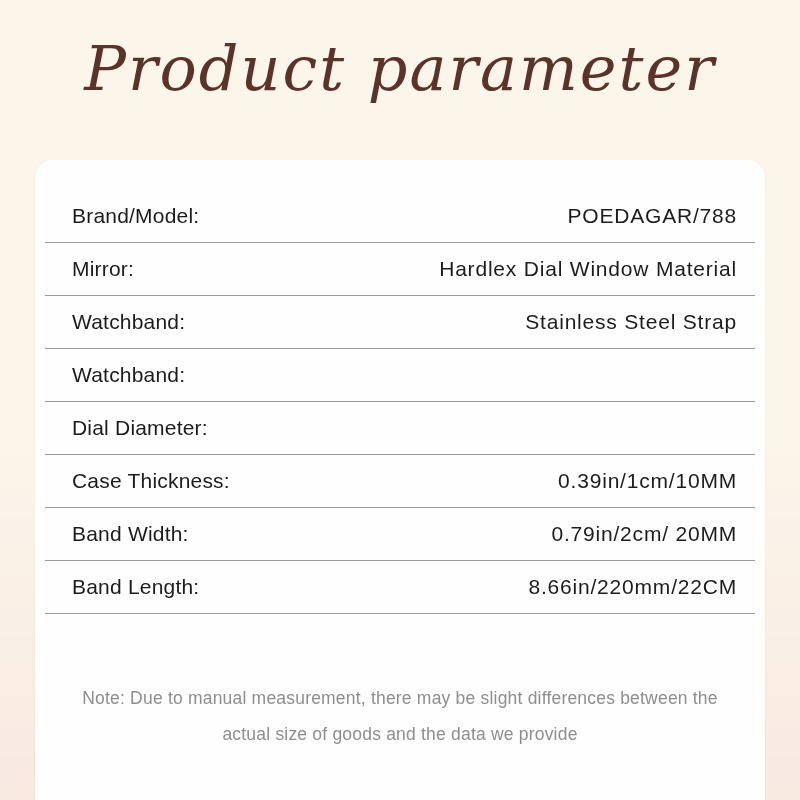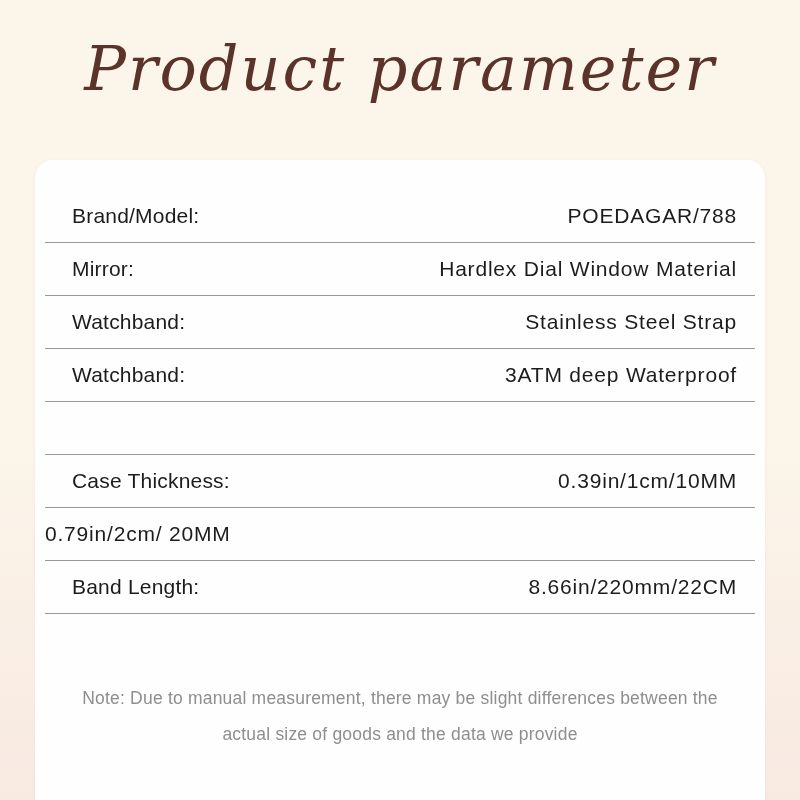--- a/index.html
+++ b/index.html
@@ -100,32 +100,33 @@
         <span class="value">Hardlex Dial Window Material</span>
       </div>
 
       <div class="row">
         <span class="label">Watchband:</span>
         <span class="value">Stainless Steel Strap</span>
       </div>
 
       <div class="row">
         <span class="label">Watchband:</span>
-        <span class="value">3ATM deep Waterproof</span>
       </div>
 
       <div class="row">
+        <span class="label">Dial Diameter:</span>
       </div>
 
       <div class="row">
         <span class="label">Case Thickness:</span>
         <span class="value">0.39in/1cm/10MM</span>
       </div>
 
       <div class="row">
+        <span class="label">Band Width:</span>
         <span class="value">0.79in/2cm/ 20MM</span>
       </div>
 
       <div class="row">
         <span class="label">Band Length:</span>
         <span class="value">8.66in/220mm/22CM</span>
       </div>
 
     </div>
 

